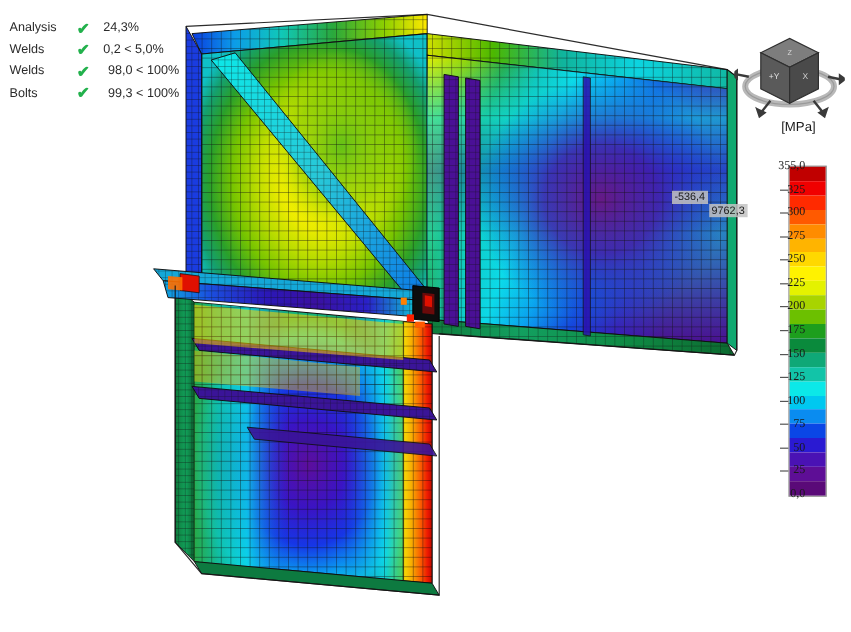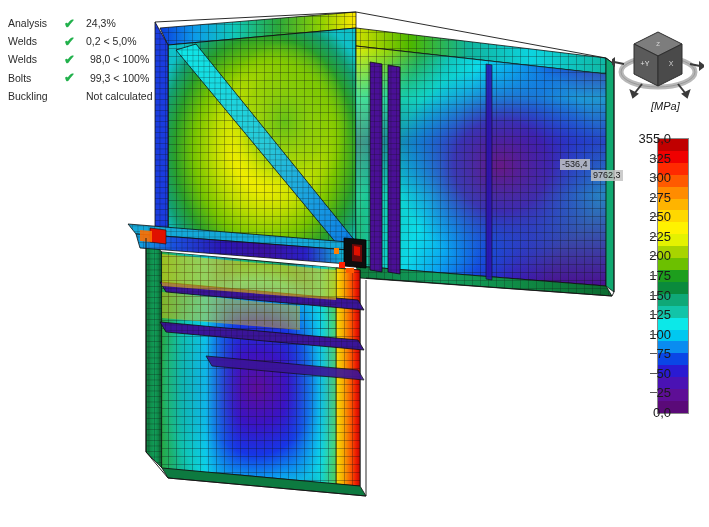--- a/index.html
+++ b/index.html
@@ -30,34 +30,35 @@
 
   
   #orientation-cube{
     position:absolute;left:612px;top:22px;width:92px;height:78px;
   }
 
   
   #legend{position:absolute;left:615px;top:100px;width:94px;height:320px;}
   #legend-unit{
     position:absolute;left:36px;top:0px;
-    font-size:11px;color:#1a1a1a;white-space:nowrap;font-style:italic;
+    font-size:11px;color:#1a1a1a;white-space:nowrap;
   }
   #legend-bar{
     position:absolute;left:42px;top:38px;width:30px;height:274px;
     border:1px solid #8a8a8a;
     display:flex;flex-direction:column;
   }
   #legend-bar .band{flex:1 1 0;width:100%;}
   .legend-tick{
     position:absolute;right:38px;
-    font-size:13px;color:#1a1a1a;
+    font-size:10px;color:#1a1a1a;
     transform:translateY(-50%);
     white-space:nowrap;
     text-align:right;
+    font-family:Liberation Serif, serif;
   }
   .legend-tickmark{
     position:absolute;left:35px;width:7px;height:1px;background:#555;
   }
 
   
   .callout{
     position:absolute;
     font-size:9px;color:#1a1a1a;
     background:rgba(195,195,195,0.85);
@@ -344,25 +345,20 @@
   </div>
   <div class="status-row">
     <span class="status-label">Welds</span>
     <span class="status-check">✔</span>
     <span class="status-value indent">98,0 &lt; 100%</span>
   </div>
   <div class="status-row">
     <span class="status-label">Bolts</span>
     <span class="status-check">✔</span>
     <span class="status-value indent">99,3 &lt; 100%</span>
-  </div>
-  <div class="status-row no-check">
-    <span class="status-label">Buckling</span>
-    <span class="status-check"></span>
-    <span class="status-value">Not calculated</span>
   </div>
 </div>
 
 <div id="orientation-cube">
   <svg width="92" height="78" viewBox="0 0 92 78" xmlns="http://www.w3.org/2000/svg">
     <ellipse cx="46" cy="50" rx="37" ry="15" fill="none" stroke="#b8b8b8" stroke-width="5"></ellipse>
     <ellipse cx="46" cy="50" rx="37" ry="15" fill="none" stroke="#9a9a9a" stroke-width="1"></ellipse>
 
     <g stroke="#3a3a3a" stroke-width="2" fill="#3a3a3a">
       <line x1="12" y1="42" x2="2" y2="40"></line>

